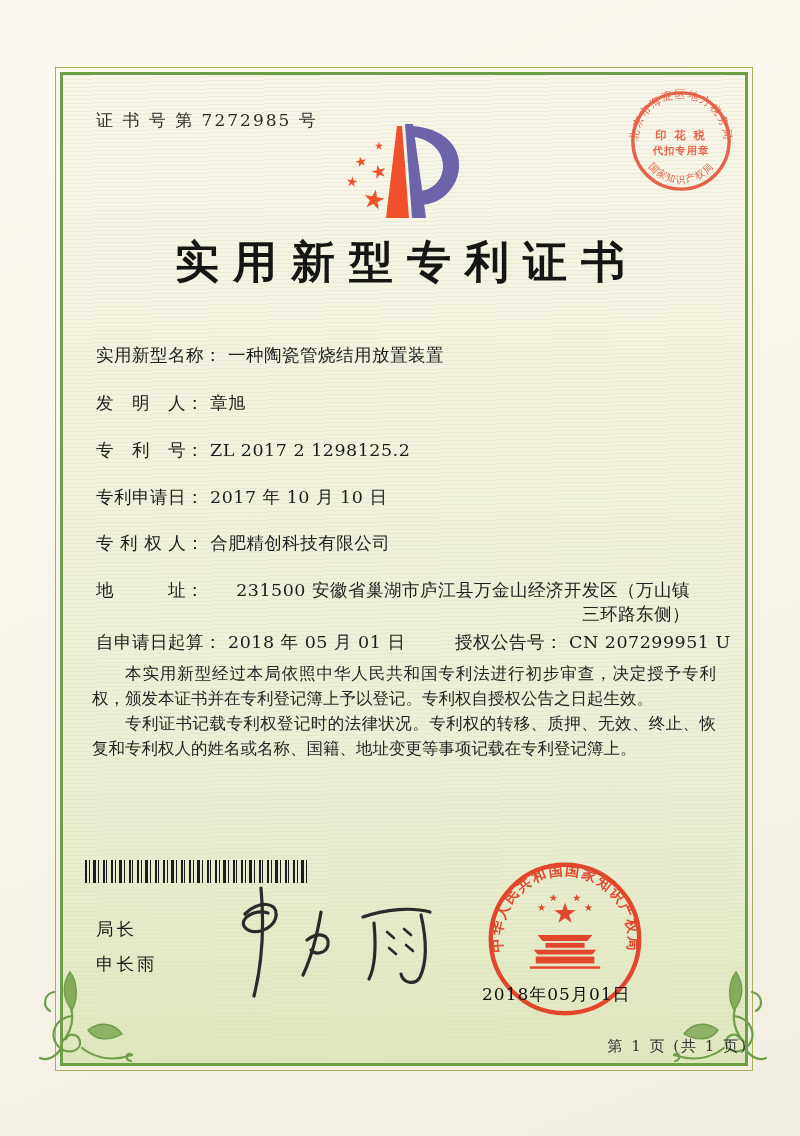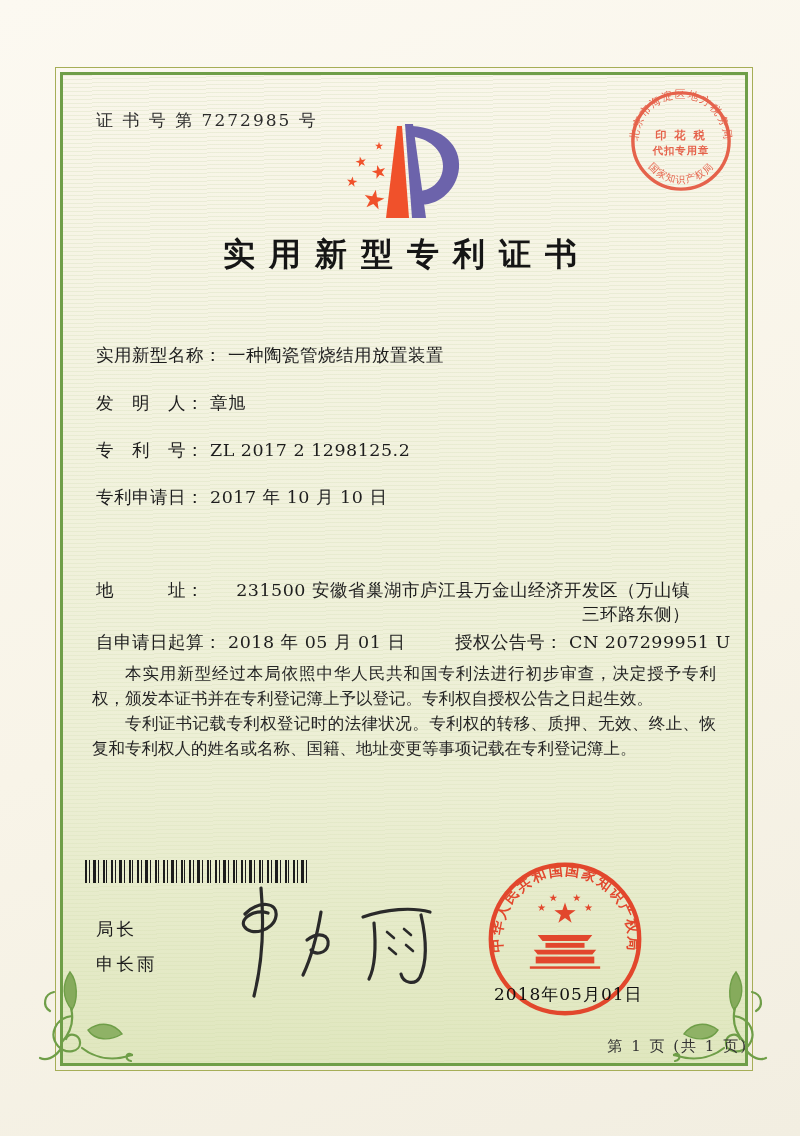--- a/index.html
+++ b/index.html
@@ -12,21 +12,21 @@
   
   .frame { position:absolute; left:60px; top:72px; width:688px; height:994px;
            border:3px solid #6f9e48;
            background:
              linear-gradient(180deg, rgba(236,238,214,0) 0%, rgba(223,231,190,.5) 72%, rgba(213,224,172,.7) 100%),
              repeating-linear-gradient(179deg, rgba(158,186,116,.15) 0 1px, rgba(0,0,0,0) 1px 4px),
              #f9f6ea; }
   .frame::before { content:""; position:absolute; inset:-8px; border:1px solid #a6ae57; pointer-events:none; }
 
   .cert-no { left:96px; top:109px; font-size:17px; letter-spacing:2px; color:#2c2c2c; white-space:nowrap; }
-  .title  { left:0; right:0; top:233px; text-align:center; font-size:32px; font-weight:700;
+  .title  { left:0; right:0; top:233px; text-align:center; font-size:44px; font-weight:700;
             letter-spacing:14px; text-indent:14px; color:#151515; }
 
   .frow { position:absolute; left:96px; font-size:17.5px; color:#1d1d1d; white-space:nowrap; letter-spacing:.5px; }
   .f-label { margin-right:6px; }
   .f-value-block { display:inline-block; vertical-align:top; white-space:normal; width:480px; line-height:24px;text-align:right; }
 
   .paras { position:absolute; left:92px; top:661px; width:624px; font-size:16.5px;
            line-height:25px; text-align:justify; color:#242424; }
   .paras p { text-indent:2em; }
 
@@ -37,21 +37,21 @@
                #1c1c1c 8px 11px, transparent 11px 13px,
                #1c1c1c 13px 14px, transparent 14px 18px,
                #1c1c1c 18px 20px, transparent 20px 21px,
                #1c1c1c 21px 22px, transparent 22px 26px); }
 
   .director-title { left:96px; top:917px; font-size:17.5px; letter-spacing:3px; color:#1d1d1d; }
   .director-name  { left:96px; top:952px; font-size:17.5px; letter-spacing:3px; color:#1d1d1d; }
 
   .signature { left:215px; top:880px; width:235px; height:122px; }
   .seal { left:482px; top:856px; width:166px; height:166px; }
-  .seal-date { left:494px; top:983px; font-size:17px; letter-spacing:1px; color:#101010; z-index:5; }
+  .seal-date { left:482px; top:983px; font-size:17px; letter-spacing:1px; color:#101010; z-index:5; }
 
   .stamp { left:627px; top:87px; width:108px; height:108px; opacity:.9; }
   .logo { left:330px; top:112px; width:150px; height:122px; }
 
   .flourish { width:118px; height:104px; }
   .flourish-bl { left:34px; top:966px; }
   .flourish-br { right:28px; top:966px; transform:scaleX(-1); }
 
   .footer { left:60px; width:688px; top:1037px; text-align:right; font-size:15px;
             letter-spacing:2px; color:#333; }
@@ -127,20 +127,23 @@
     <span class="f-label">实用新型名称：</span><span class="f-value">一种陶瓷管烧结用放置装置</span>
   </div>
   <div class="frow" style="top:391px">
     <span class="f-label">发　明　人：</span><span class="f-value">章旭</span>
   </div>
   <div class="frow" style="top:438px">
     <span class="f-label">专　利　号：</span><span class="f-value">ZL 2017 2 1298125.2</span>
   </div>
   <div class="frow" style="top:485px">
     <span class="f-label">专利申请日：</span><span class="f-value">2017 年 10 月 10 日</span>
+  </div>
+  <div class="frow" style="top:531px">
+    <span class="f-label">专 利 权 人：</span><span class="f-value">合肥精创科技有限公司</span>
   </div>
   <div class="frow" style="top:578px">
     <span class="f-label">地　　　址：</span><span class="f-value-block"><span>231500 安徽省巢湖市庐江县万金山经济开发区（万山镇</span><br><span>三环路东侧）</span></span>
   </div>
   <div class="frow" style="top:630px">
     <span class="f-label">自申请日起算：</span><span class="f-value">2018 年 05 月 01 日</span>
   </div>
   <div class="frow" style="left:455px; top:630px">
     <span class="f-label">授权公告号：</span><span class="f-value">CN 207299951 U</span>
   </div>

